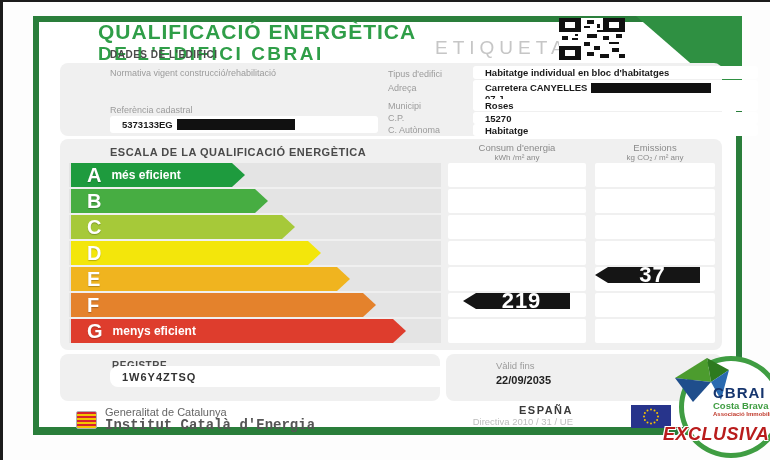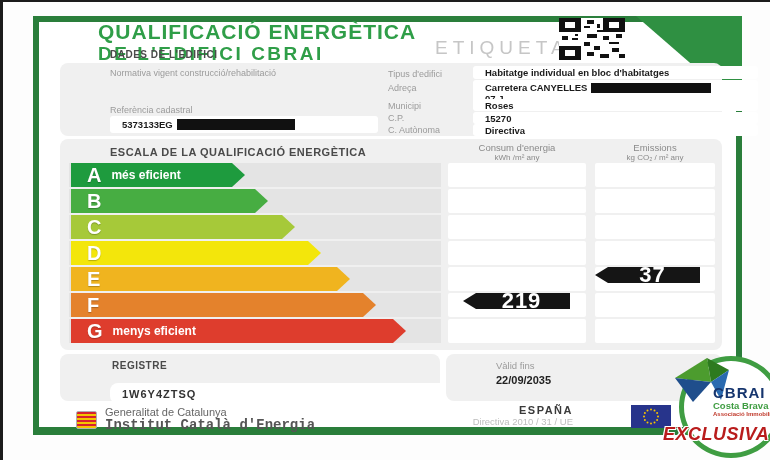--- a/index.html
+++ b/index.html
@@ -146,21 +146,21 @@
       <div>07 J</div>
     </div>
 
     <div class="abs lbl" style="left:288px;top:38px;">Municipi</div>
     <div class="abs vbox" style="left:373px;top:36px;width:285px;height:12px;">Roses</div>
 
     <div class="abs lbl" style="left:288px;top:50px;">C.P.</div>
     <div class="abs vbox" style="left:373px;top:49px;width:285px;height:12px;">15270</div>
 
     <div class="abs lbl" style="left:288px;top:62px;">C. Autònoma</div>
-    <div class="abs vbox" style="left:373px;top:61px;width:285px;height:12px;">Directiva</div>
+    <div class="abs vbox" style="left:373px;top:61px;width:285px;height:12px;">Habitatge</div>
   </div>
 
   <div class="panel p-escala">
     <div class="abs sec-title" style="left:10px;top:7px;font-size:11px;">ESCALA DE LA QUALIFICACIÓ ENERGÈTICA</div>
 
     <div class="colhdr" style="left:388px;top:3px;width:138px;">
       <div class="h1">Consum d'energia</div>
       <div class="h2">kWh /m²  any</div>
     </div>
     <div class="colhdr" style="left:535px;top:3px;width:120px;">
@@ -225,21 +225,21 @@
       <div class="cell cell2"></div>
       <div class="arrow cG" style="width:335px;">
         <span class="letter">G</span>
         <span class="note">menys eficient</span>
       </div>
     </div>
   </div>
 
   <div class="panel p-reg-l">
     <div class="abs sec-title" style="left:12px;top:6px;">REGISTRE</div>
-    <div class="abs vbox reg-val" style="left:10px;top:29px;width:358px;height:21px;border-radius:8px;">1W6Y4ZTSQ</div>
+    <div class="abs vbox reg-val" style="left:10px;top:12px;width:358px;height:21px;border-radius:8px;">1W6Y4ZTSQ</div>
   </div>
   <div class="panel p-reg-r">
     <div class="abs lbl" style="left:10px;top:6px;font-size:9.5px;">Vàlid fins</div>
     <div class="abs" style="left:10px;top:20px;font-size:11px;font-weight:700;color:#222;">22/09/2035</div>
   </div>
 
   <div class="gencat">
     <div class="senyera"></div>
     <div>
       <div class="t1">Generalitat de Catalunya</div>

